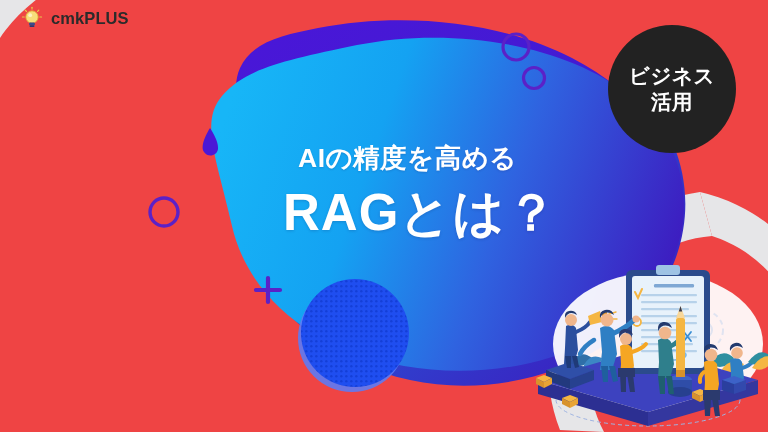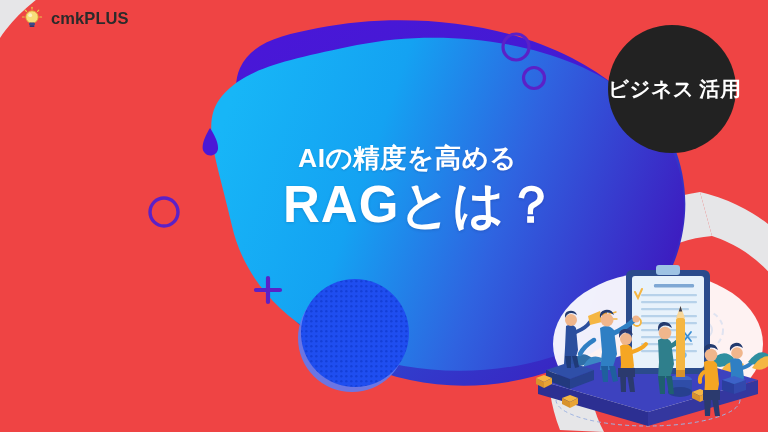--- a/index.html
+++ b/index.html
@@ -62,43 +62,43 @@
   .title-sub {
     font-size: 26.5px;
     font-weight: 700;
     letter-spacing: 0.5px;
     line-height: 1.15;
     white-space: nowrap;
     text-shadow: 0 1px 2px rgba(20,30,90,0.18);
     margin-left: 15px;
   }
   .title-main {
-    margin-top: 4px;
+    margin-top: 12px;
     font-size: 51px;
     font-weight: 700;
     letter-spacing: 1px;
     line-height: 1.1;
     white-space: nowrap;
     text-shadow: 0 1px 3px rgba(20,30,90,0.20);
   }
 
   
   .badge {
     position: absolute;
     left: 608px;
     top: 25px;
     width: 128px;
     height: 128px;
     border-radius: 50%;
     background: #222222;
     z-index: 45;
     display: flex;
-    flex-direction: row;
+    flex-direction: column;
     align-items: center;
-    justify-content: space-between;
+    justify-content: center;
     gap: 5px;
   }
   .badge-line {
     color: #ffffff;
     font-size: 20.5px;
     font-weight: 700;
     letter-spacing: 0.6px;
     line-height: 1;
     white-space: nowrap;
   }

